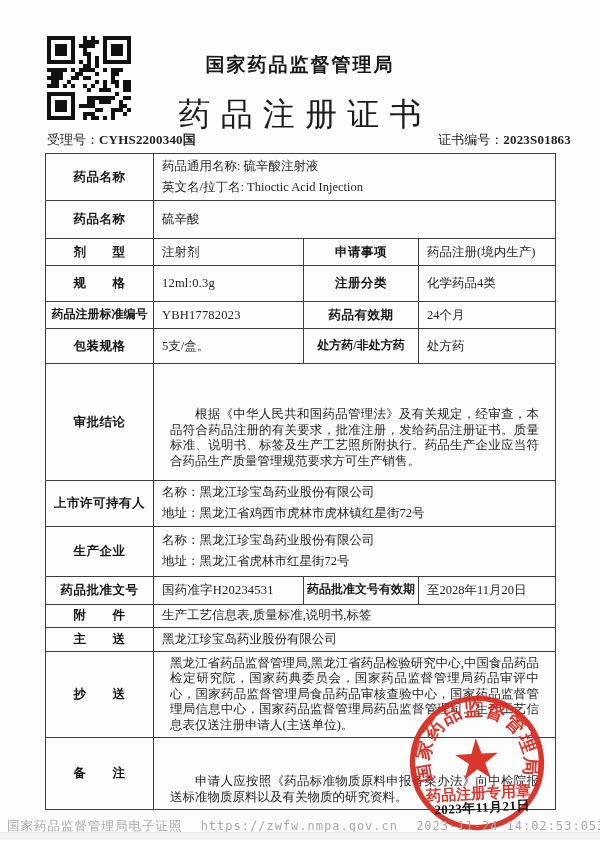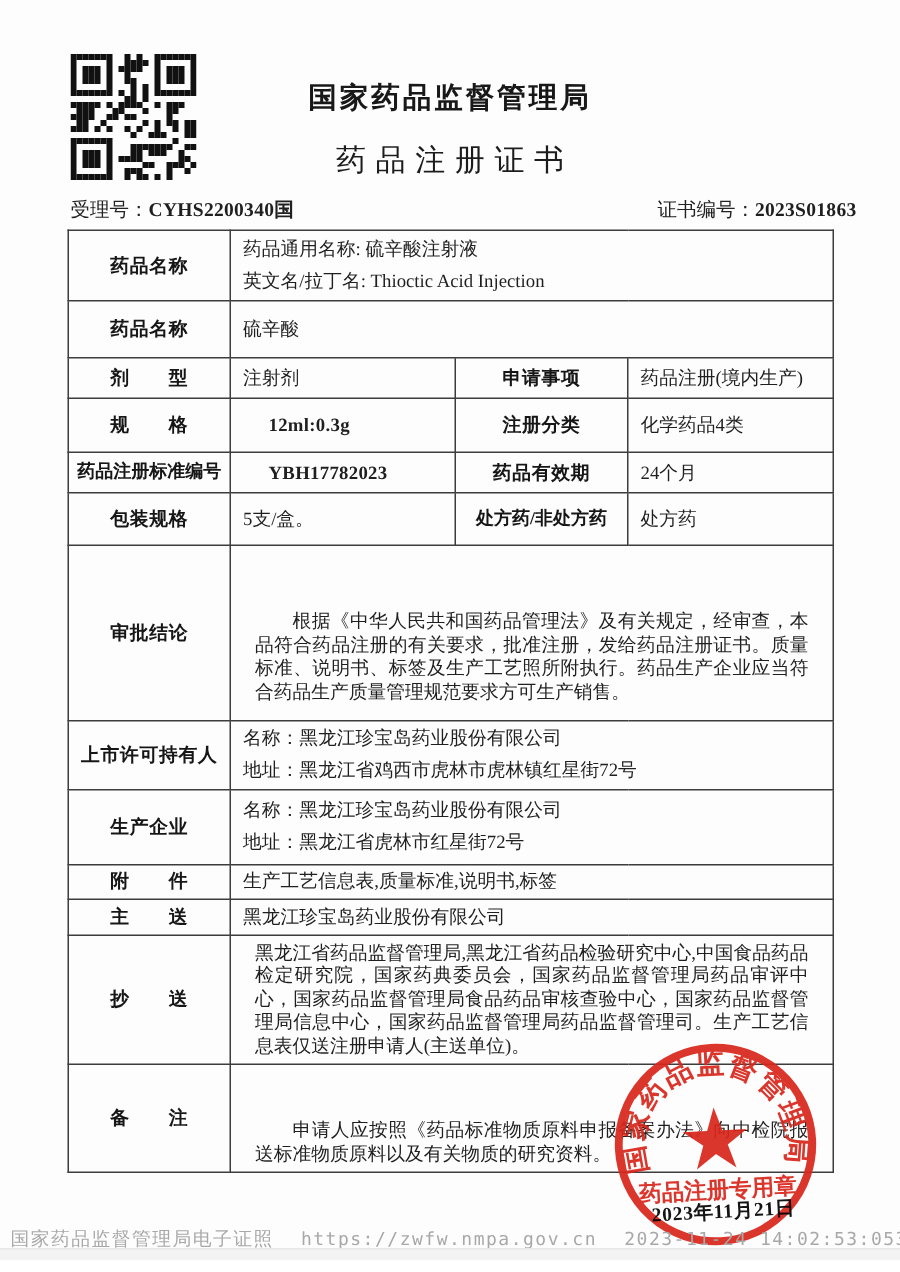--- a/index.html
+++ b/index.html
@@ -8,21 +8,21 @@
     font-family:"Liberation Serif","DejaVu Serif",serif;color:#1f1f1f;
   }
   
   .qr{position:absolute;left:47px;top:36px;width:84px;height:84px;}
   .header{padding-top:52px;text-align:center;}
   .agency{
     font-family:"Liberation Sans","DejaVu Sans",sans-serif;
     font-weight:bold;font-size:19px;letter-spacing:2px;color:#181818;
   }
   .doc-title{
-    margin-top:15px;font-size:20px;letter-spacing:0.32em;padding-left:0.32em;
+    margin-top:15px;font-size:32px;letter-spacing:0.32em;padding-left:0.32em;
     color:#1c1c1c;font-weight:500;
   }
   .meta-row{
     position:absolute;left:47px;right:29px;top:131px;
     display:flex;justify-content:space-between;font-size:13px;
   }
   .meta-row .lab{color:#222;}
   .meta-row .num{font-weight:bold;letter-spacing:0.2px;}
   
   table.cert{
@@ -32,21 +32,21 @@
   table.cert td{
     border:1px solid #3d3d3d;vertical-align:middle;
     font-size:12.5px;line-height:1.45;overflow:hidden;
   }
   td.lbl{
     text-align:center;font-weight:bold;font-size:13px;color:#161616;
     padding:0 2px;letter-spacing:0.5px;
   }
   td.lbl.small{font-size:12px;letter-spacing:0;}
   td.val{padding:1px 8px;}
-  td.val .code{font-weight:700;letter-spacing:0.2px;margin-left:17px;}
+  td.val .code{font-weight:400;letter-spacing:0.2px;}
   .two-line div{line-height:1.7;}
   .para{
     text-align:justify;line-height:15.5px;margin:0;padding:3px 8px;
   }
   .para.indent{text-indent:2em;margin-top:32px;}
   tr.h47{height:47px;} tr.h38{height:38px;} tr.h27{height:27px;} tr.h36{height:36px;}
   tr.h35{height:35px;} tr.h117{height:117px;} tr.h45{height:45px;} tr.h50{height:50px;}
   tr.h28{height:28px;} tr.h23{height:23px;} tr.h24{height:24px;} tr.h60{height:60px;}
   tr.h48{height:48px;}
   
@@ -374,20 +374,26 @@
     </tr>
 
     <tr class="h50">
       <td class="lbl">生产企业</td>
       <td class="val two-line" colspan="3">
         <div>名称：黑龙江珍宝岛药业股份有限公司</div>
         <div>地址：黑龙江省虎林市红星街72号</div>
       </td>
     </tr>
 
+    <tr class="h28">
+      <td class="lbl">药品批准文号</td>
+      <td class="val"><span class="code">国药准字H20234531</span></td>
+      <td class="lbl small">药品批准文号有效期</td>
+      <td class="val">至2028年11月20日</td>
+    </tr>
 
     <tr class="h23">
       <td class="lbl">附　　件</td>
       <td class="val" colspan="3">生产工艺信息表,质量标准,说明书,标签</td>
     </tr>
 
     <tr class="h24">
       <td class="lbl">主　　送</td>
       <td class="val" colspan="3">黑龙江珍宝岛药业股份有限公司</td>
     </tr>

